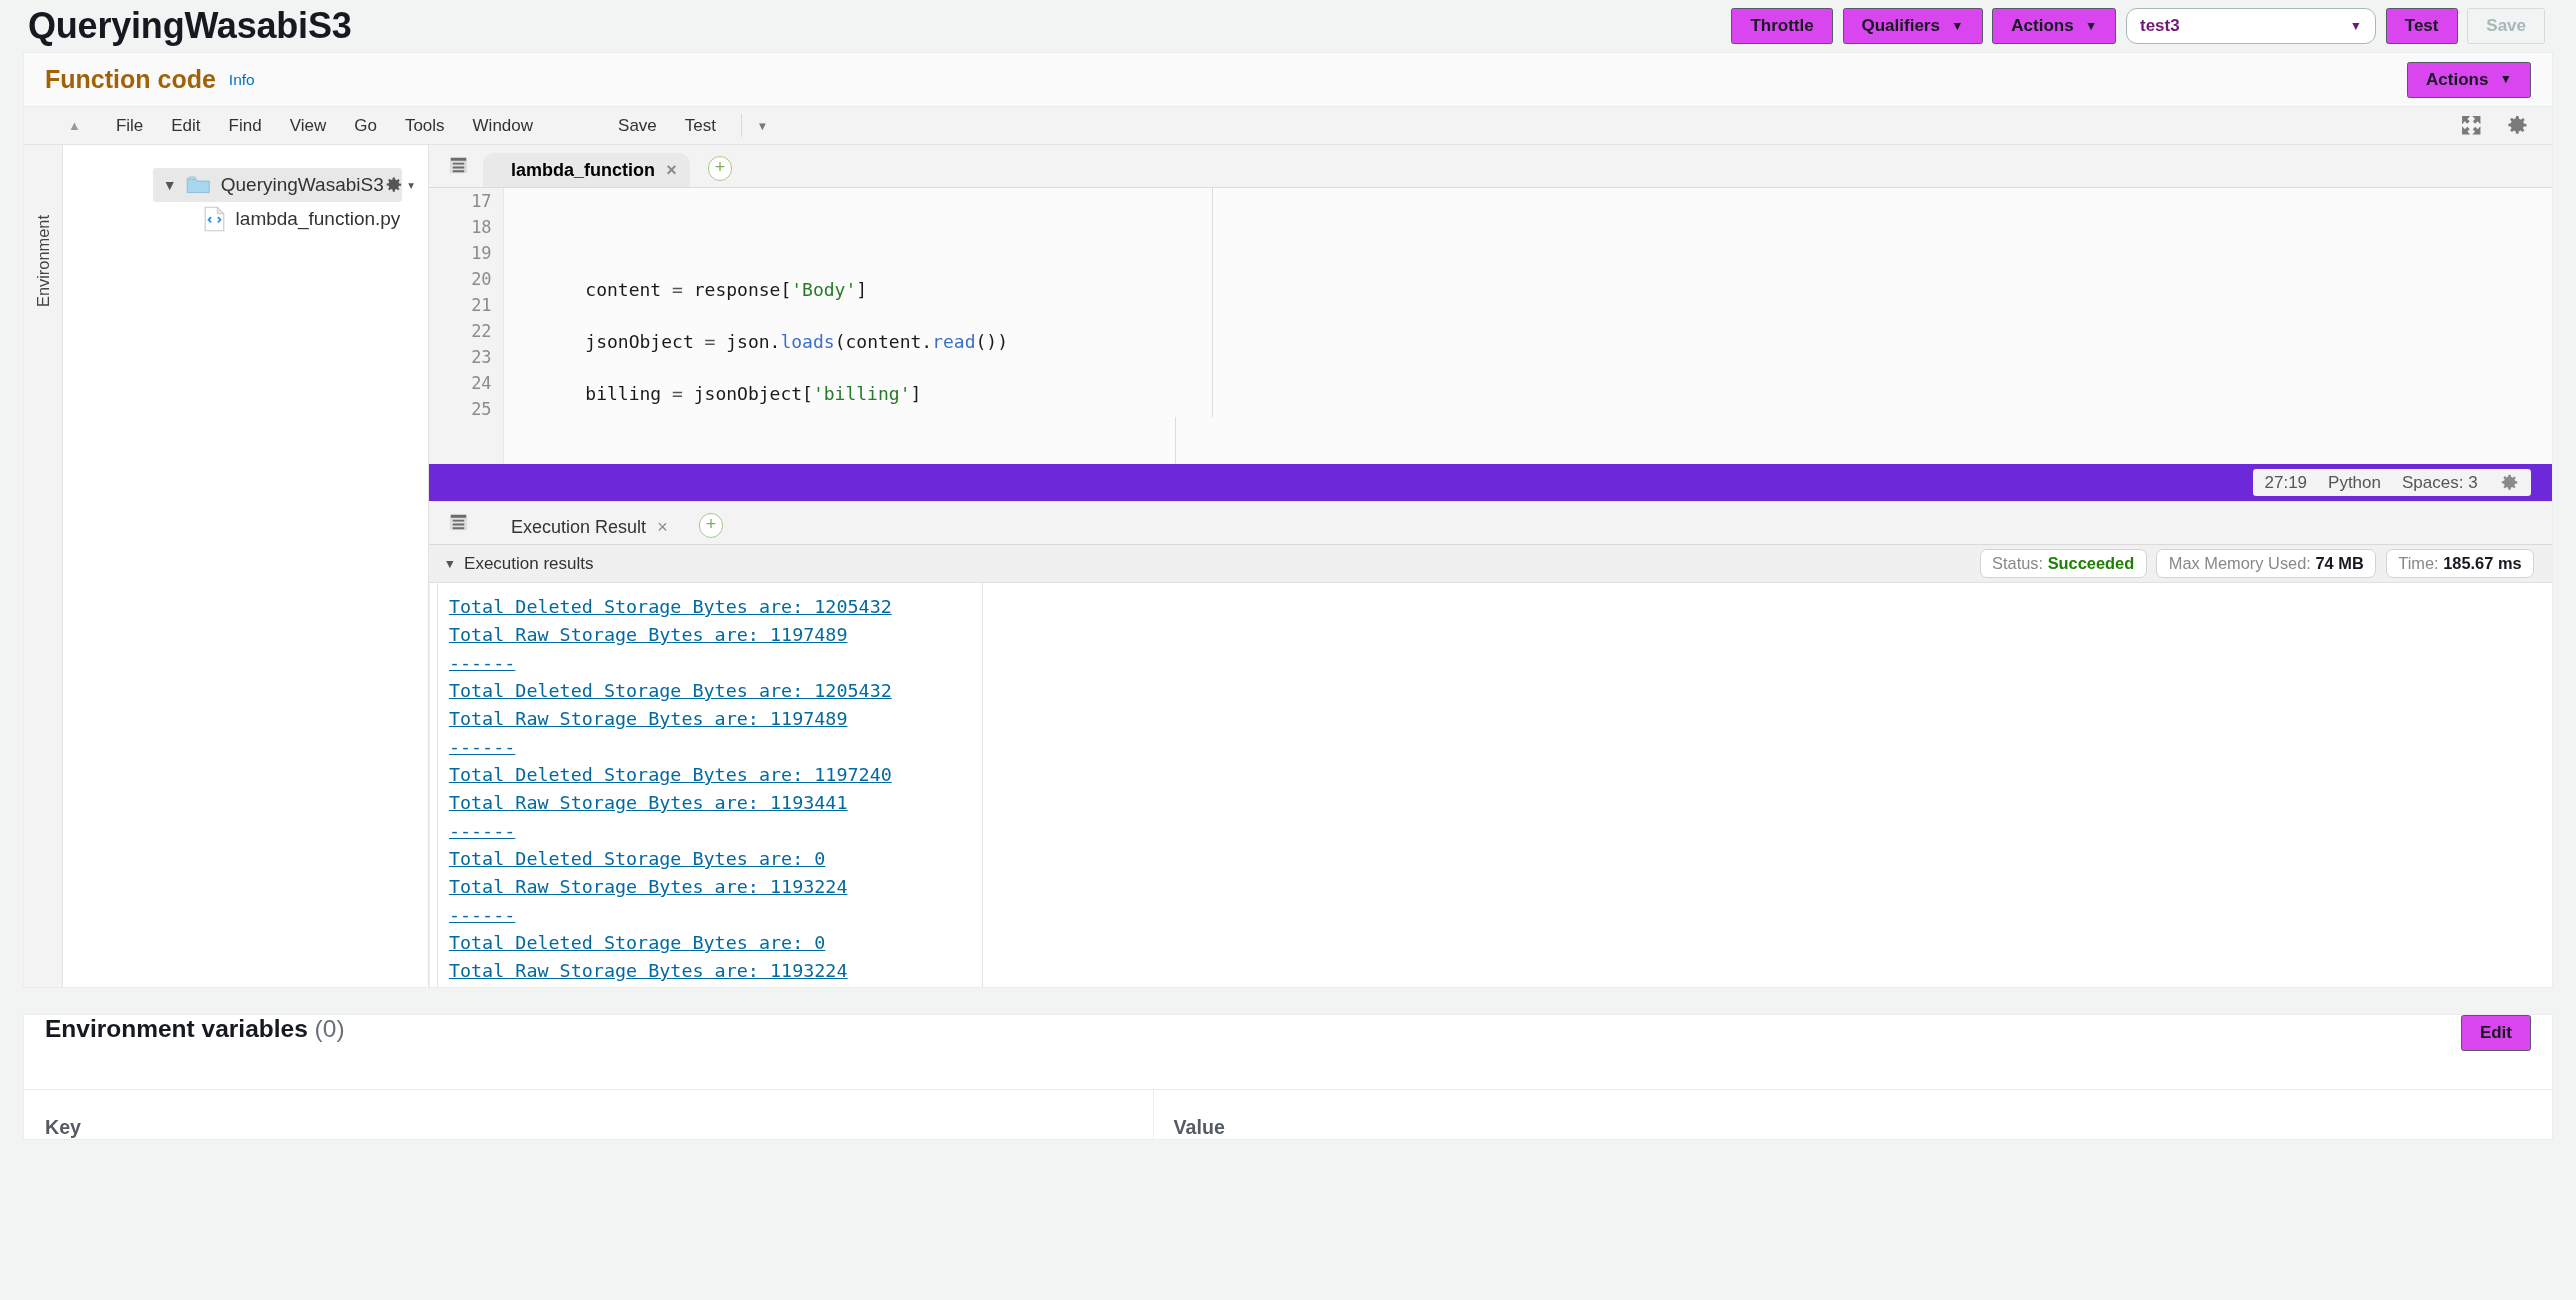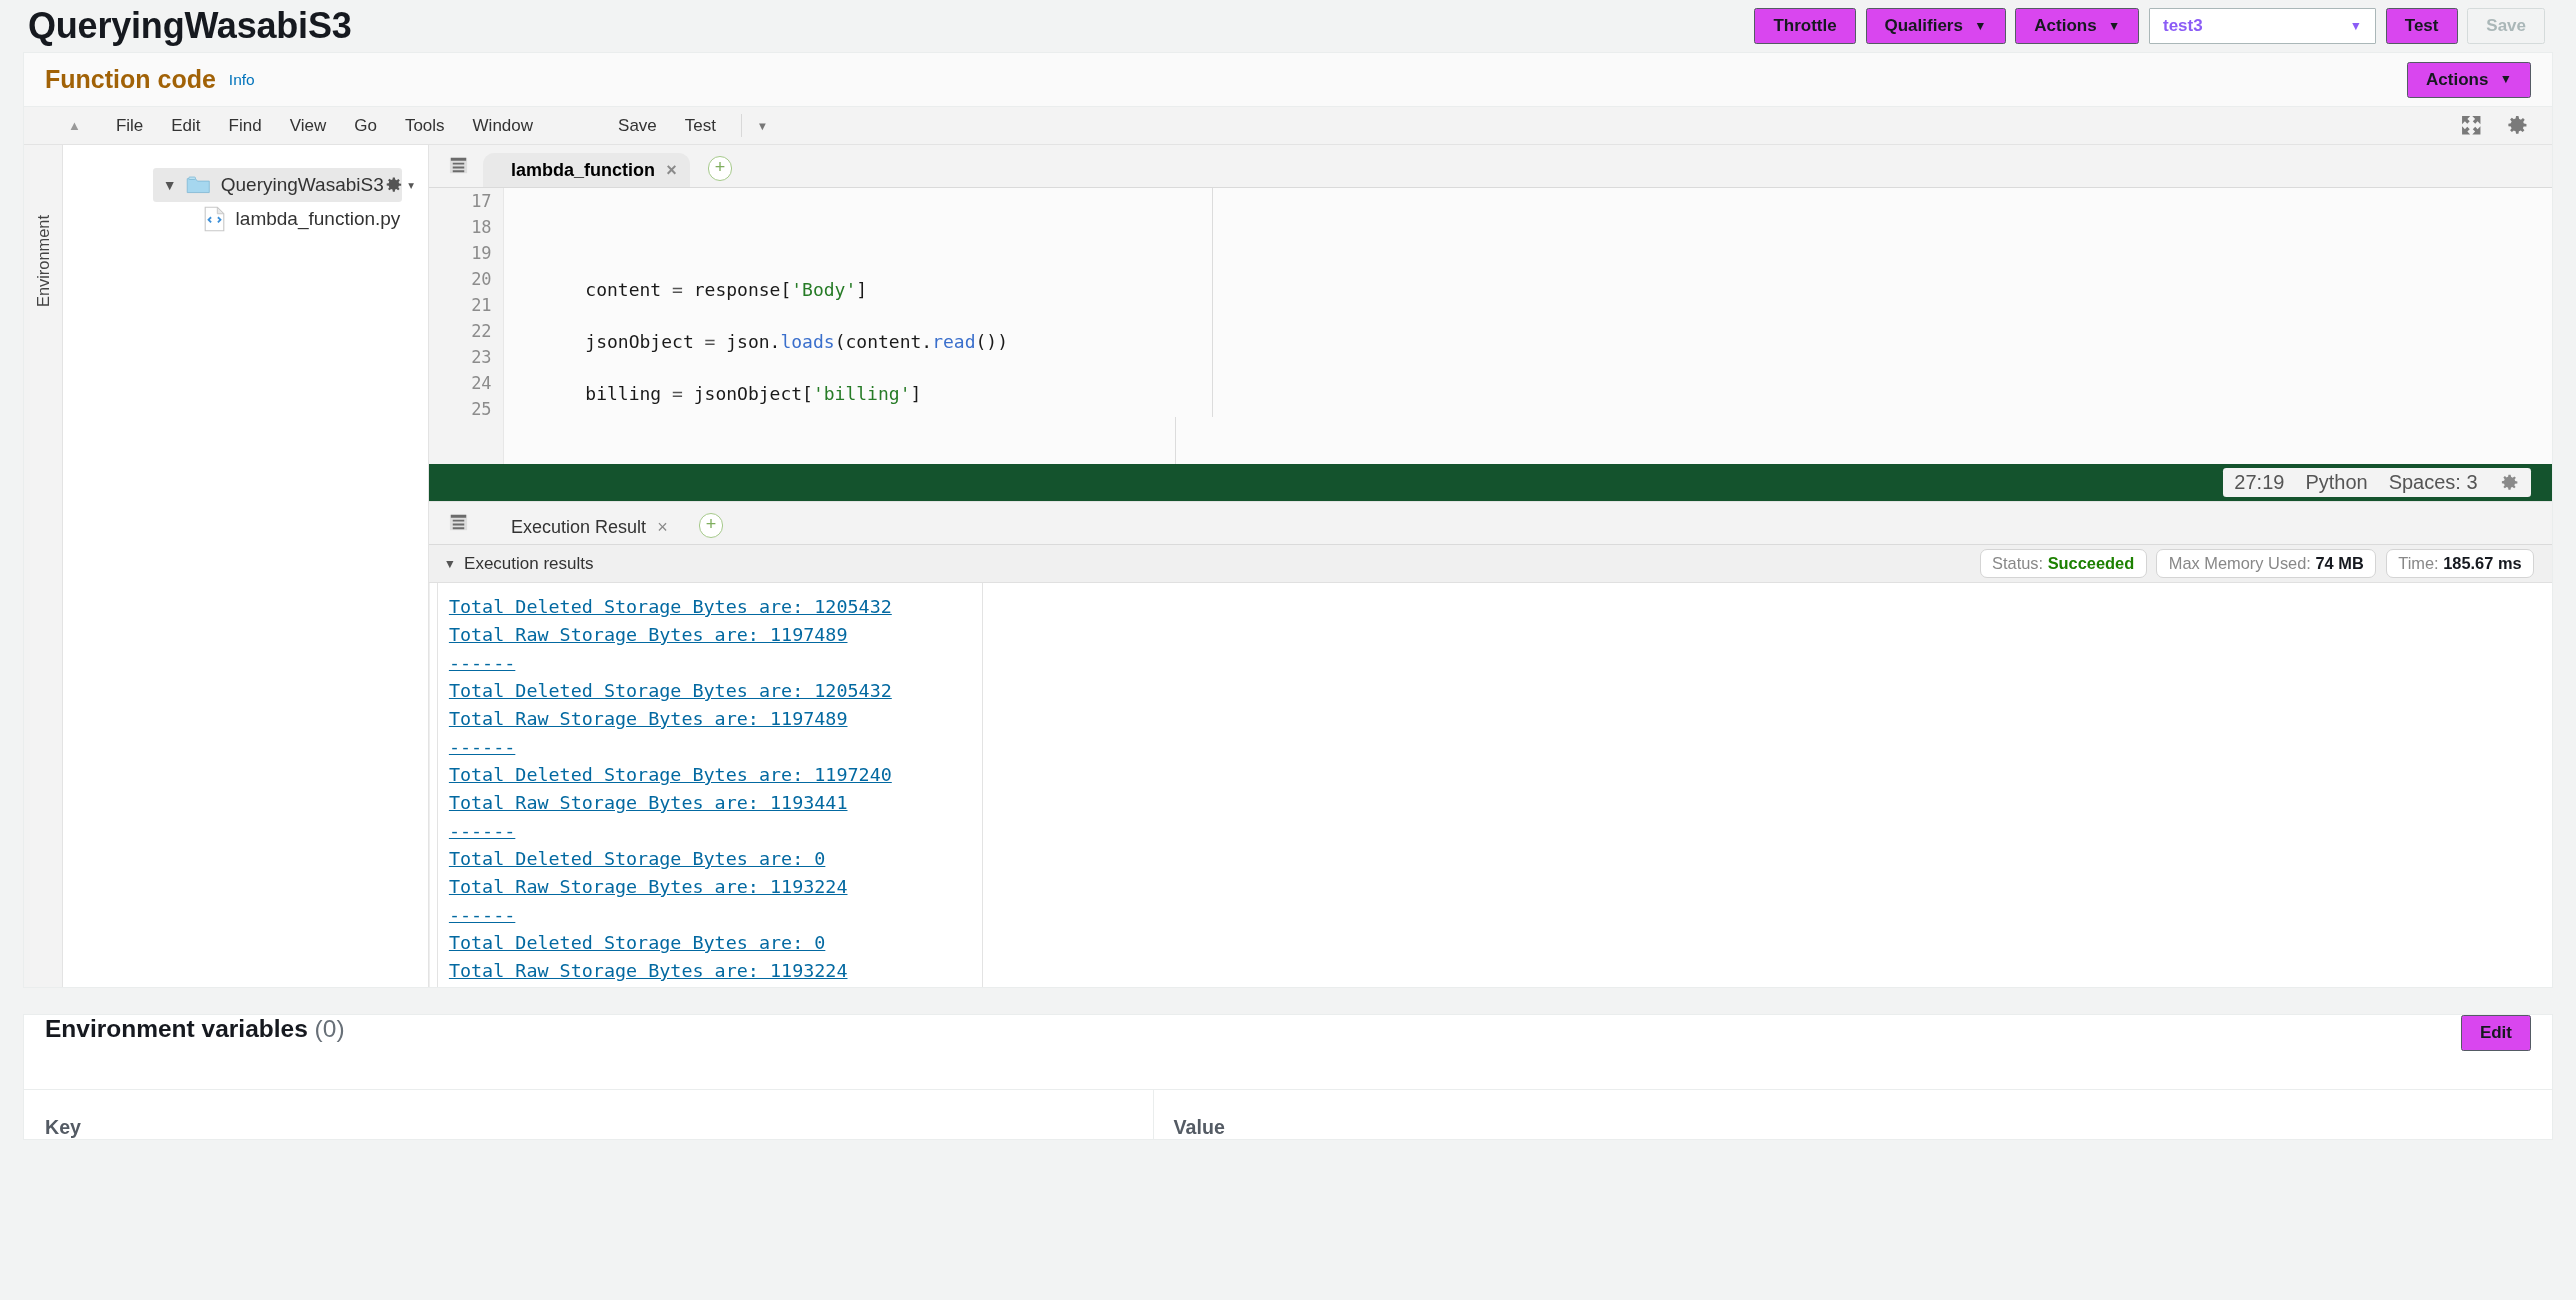--- a/index.html
+++ b/index.html
@@ -28,23 +28,23 @@
     background: #d946ef; color: #16191f;
     font-family: "Liberation Sans", sans-serif;
     font-size: 17px; font-weight: 700;
     padding: 0 18px;
     display: inline-flex; align-items: center; justify-content: center; gap: 11.4px;
     white-space: nowrap; cursor: pointer;
   }
   .awsbtn.disabled { border-color: #d5dbdb; color: #aab7b8; cursor: default; background: #f2f3f3; }
   .caret-d { font-size: 12.3px; line-height: 1; }
   .aws-select {
-    height: 36px; width: 227px;
-    border: 0.8px solid #aab7b8; border-radius: 1px;
-    background: #fff; color: #8b5cf6;
+    height: 36px; width: 250px;
+    border: 0.8px solid #aab7b8; border-radius: 11px;
+    background: #fff; color: #701a75;
     font-size: 17px; font-weight: 700;
     padding: 0 13px;
     display: flex; align-items: center; cursor: pointer;
   }
   .aws-select .sel-caret { margin-left: auto; font-size: 12.3px; }
 
   
   .card {
     margin: 0 23px;
     background: #fff;
@@ -155,23 +155,23 @@
   .gutter .gl, .codearea .cl { height: 26px; line-height: 26px; }
   .ruler { position: absolute; left: 708px; top: 0; bottom: 0; width: 0.8px; background: #dcdcdc; }
   .str { color: #267b26; }
   .fnc { color: #3a6fcc; }
   .op  { color: #555; }
 
   .code-filler { background: #fbfbfb; height: 47px; display: flex; }
   .code-filler .gutter { border-right: 0.8px solid #e7e7e7; }
 
   .statusbar {
-    height: 38px; background: #14532d; display: flex; align-items: center;
+    height: 38px; background: #6d28d9; display: flex; align-items: center;
     justify-content: flex-end; padding-right: 21px; gap: 21px;
-    font-size: 20px; color: #555; border-bottom: 0.8px solid #e3e3e3;
+    font-size: 17px; color: #555; border-bottom: 0.8px solid #e3e3e3;
   }
   .statusbar .sb-pill { display: flex; align-items: center; gap: 21px; background: #f3f3f3; padding: 3.3px 11.4px; border-radius: 3.3px; }
 
   
   .exec-header {
     height: 38px; background: #f0f0f0; display: flex; align-items: center;
     padding: 0 18px 0 14.7px; border-bottom: 0.8px solid #e0e0e0;
     font-size: 17px; color: #333;
   }
   .exec-header .ehcaret { font-size: 12.3px; color: #555; margin-right: 8.2px; }

